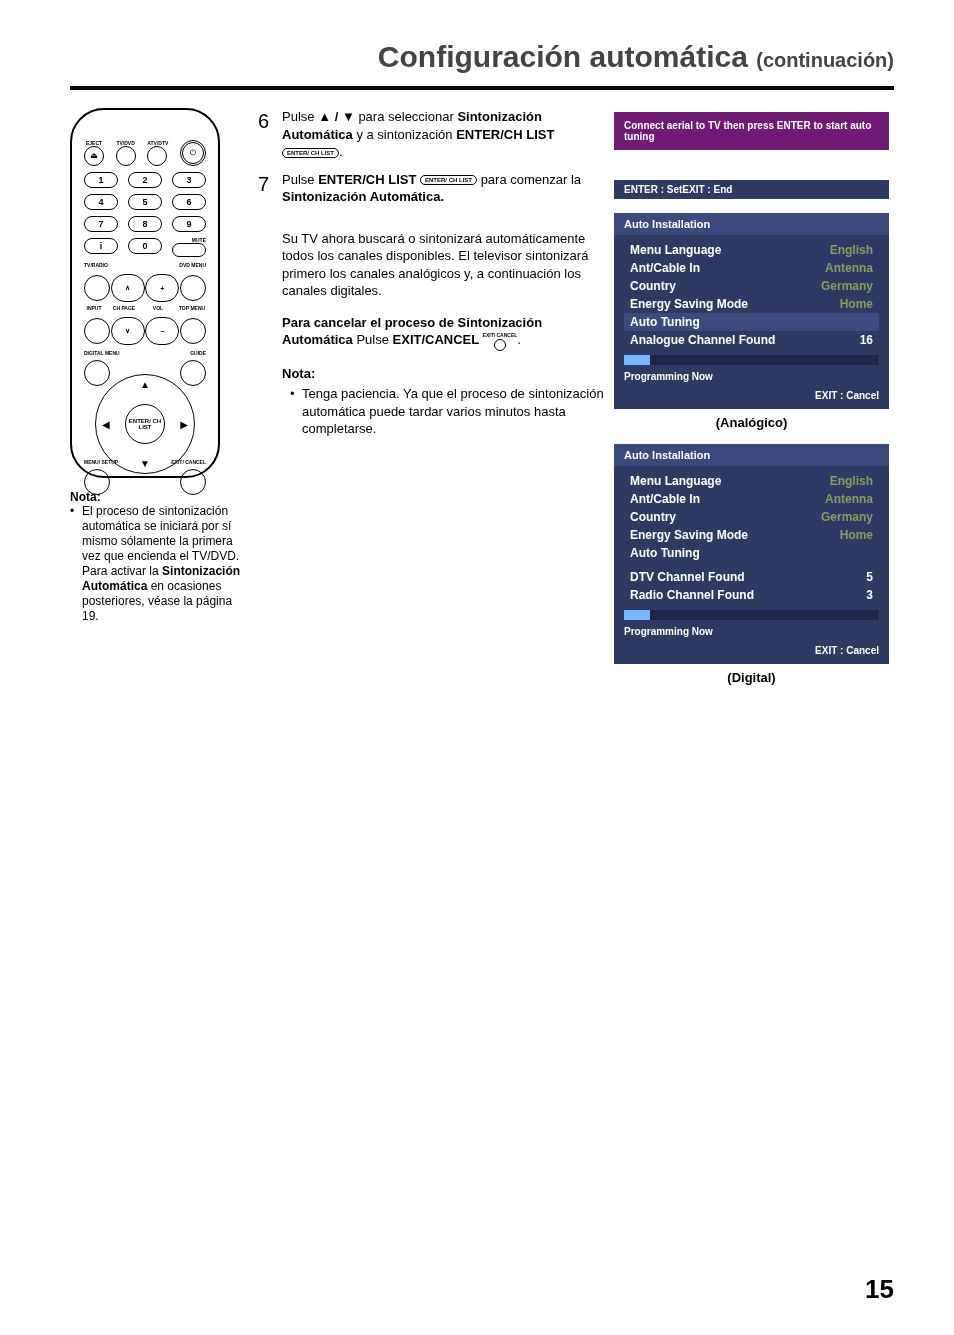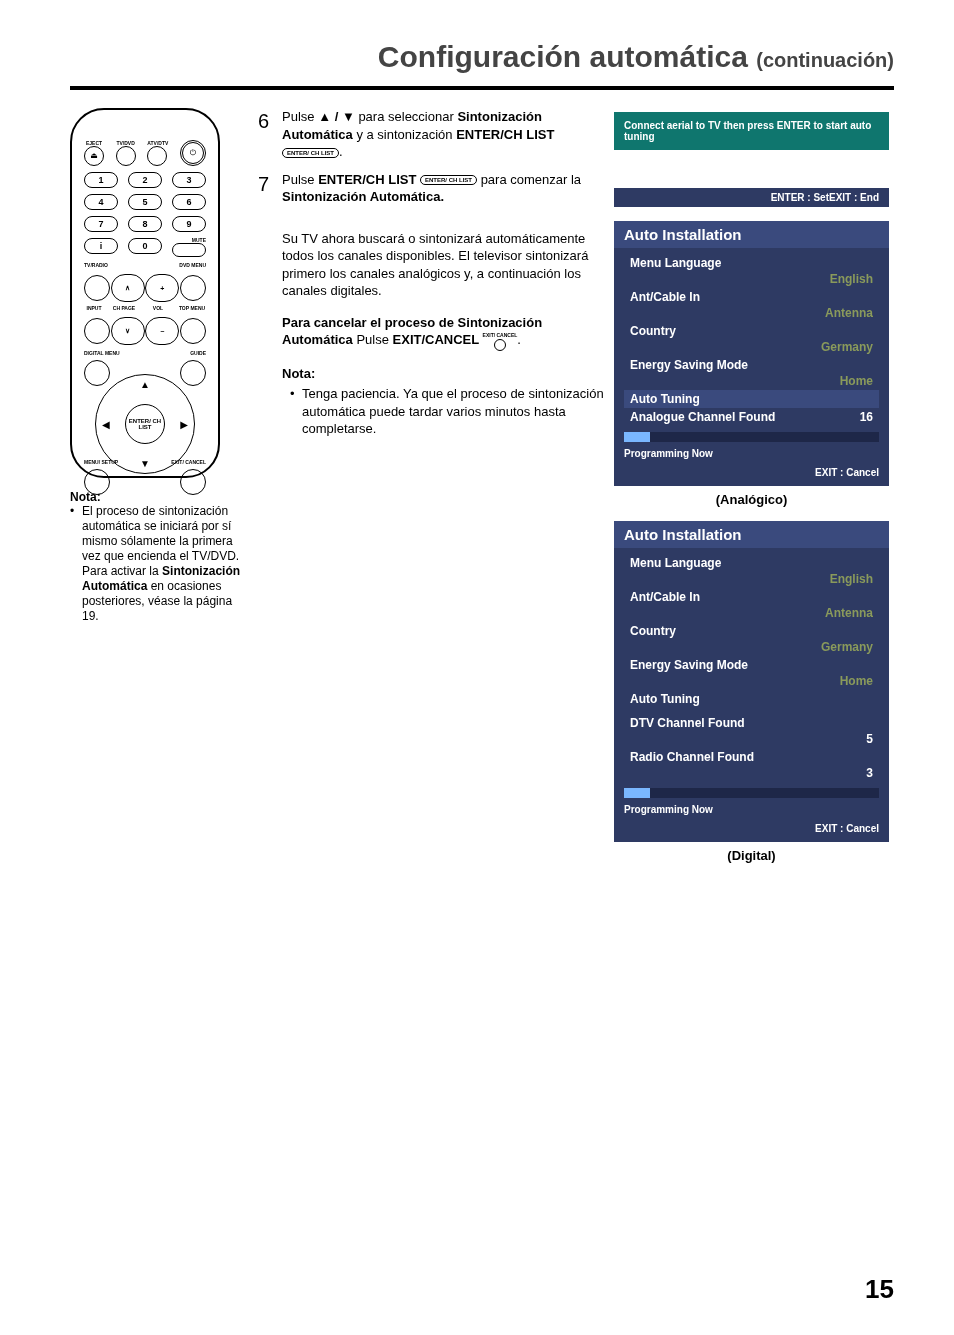--- a/index.html
+++ b/index.html
@@ -95,29 +95,29 @@
   .mid-col .bul::before { content:"•"; position:absolute; left:8px;}
   b { font-weight: bold; }
 
   .right-col {
     position: absolute;
     left: 614px; top: 4px;
     width: 275px;
     font-size: 10px;
     color: #fff;
   }
-  .osd-box { background: #0f766e; margin-bottom: 14px; }
+  .osd-box { background: #701a75; margin-bottom: 6px; }
   .osd-pad { padding: 8px 10px; font-size: 10px; font-weight:bold; }
-  .osd-foot { background:#2e3a63; display:flex; justify-content:flex-end; padding:4px 10px; font-size:10px; font-weight:bold;}
+  .osd-foot { background:#2e3a63; display:flex; justify-content:flex-start; padding:4px 10px; font-size:10px; font-weight:bold;}
   .panel { background:#2e3a63; margin-top:14px; padding-bottom:2px;}
-  .panel-hdr { background:#3a4a7d; font-weight:bold; padding:5px 10px; font-size:15px;}
+  .panel-hdr { background:#3a4a7d; font-weight:bold; padding:5px 10px; font-size:11px;}
   .panel-inner { margin:6px 10px 4px 10px; background:#2e3a63; }
   .panel-row { display:flex; padding:2px 6px; font-size:12px; font-weight:bold;}
   .panel-row .k { flex:1; }
-  .panel-row .v { color:#8a9a5b;margin-top:16px; }
+  .panel-row .v { color:#8a9a5b; }
   .panel-row.hl { background:#3a4a7d; }
   .panel-sep { height:6px; }
   .pbar-wrap { margin:6px 10px 2px 10px; height:10px; background:#1e2748; position:relative;}
   .pbar { position:absolute; left:0; top:0; bottom:0; background:#7ab7ff; }
   .panel .prog { padding:4px 10px 6px 10px; font-weight:bold; font-size:10px;}
   .panel .exit { text-align:right; padding:2px 10px 6px 0; font-size:10px; font-weight:bold;}
   .caption { text-align:center; color:#000; font-weight:bold; margin:6px 0 4px 0; font-size:13px;}
   .pagenum {
     position:absolute; right:60px; bottom:30px;
     font-size:26px; font-weight:bold;

